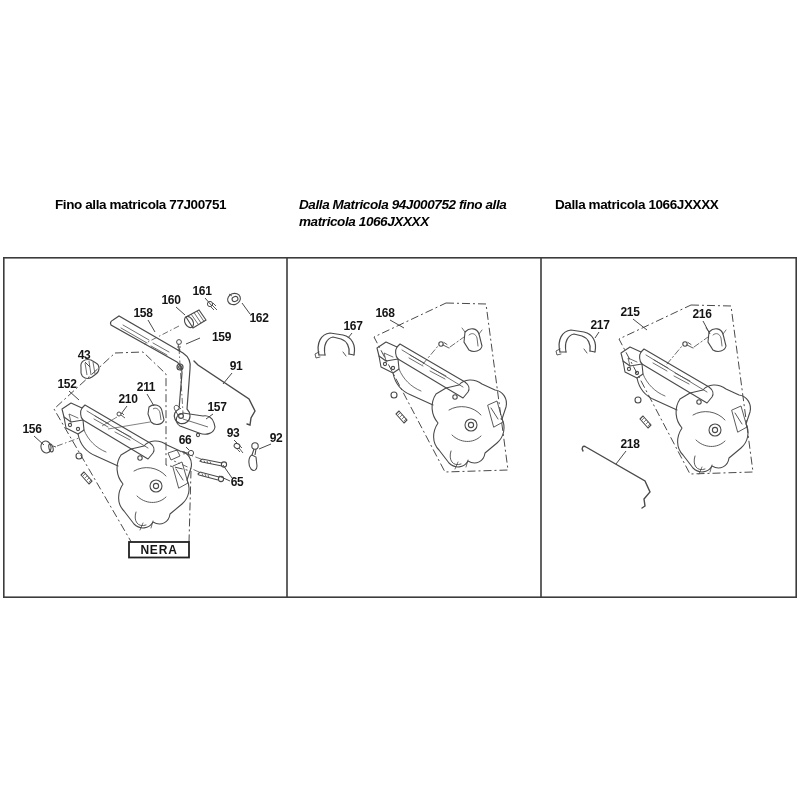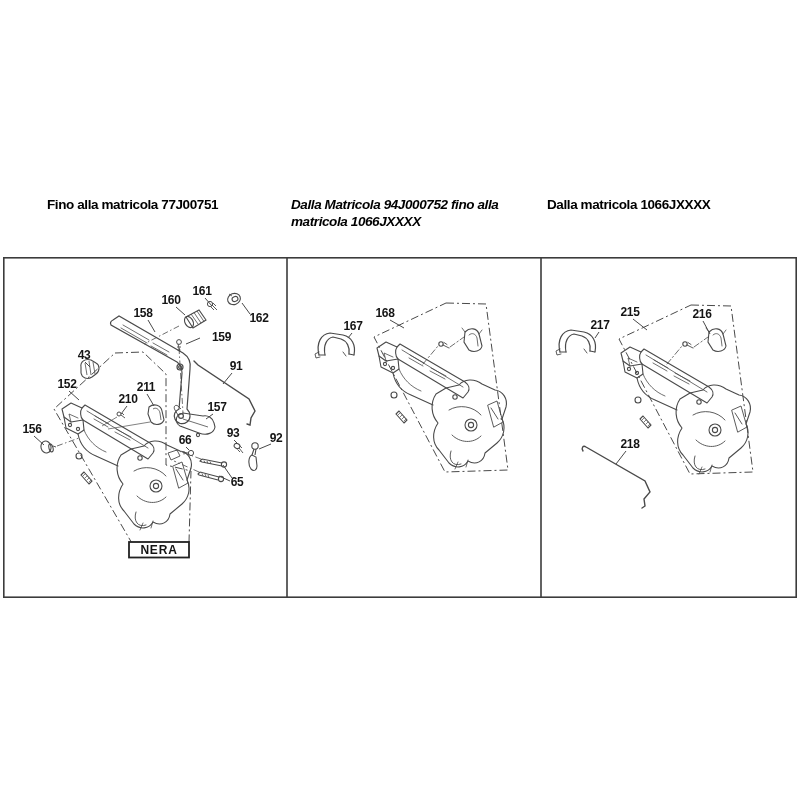--- a/index.html
+++ b/index.html
@@ -2,21 +2,21 @@
 <html><head>
 <meta charset="utf-8">
 <style>
   html,body{margin:0;padding:0;}
   body{
     width:800px;height:800px;background:#ffffff;position:relative;overflow:hidden;
     font-family:"Liberation Sans", sans-serif;
   }
   .hdr{
     position:absolute;color:#000;font-weight:bold;font-size:13.5px;line-height:17px;
-    letter-spacing:-0.4px;white-space:normal;
+    letter-spacing:-0.4px;white-space:normal;margin-left:8px;
   }
   #hdr1{left:47px;top:196px;width:220px;}
   #hdr2{left:291px;top:196px;width:246px;font-style:italic;}
   #hdr3{left:547px;top:196px;width:220px;}
   svg{position:absolute;left:3px;top:257px;}
   text.plabel{
     font-family:"Liberation Sans", sans-serif;font-weight:bold;font-size:12px;
     letter-spacing:-0.3px;fill:#141414;
   }
   text.tag{

